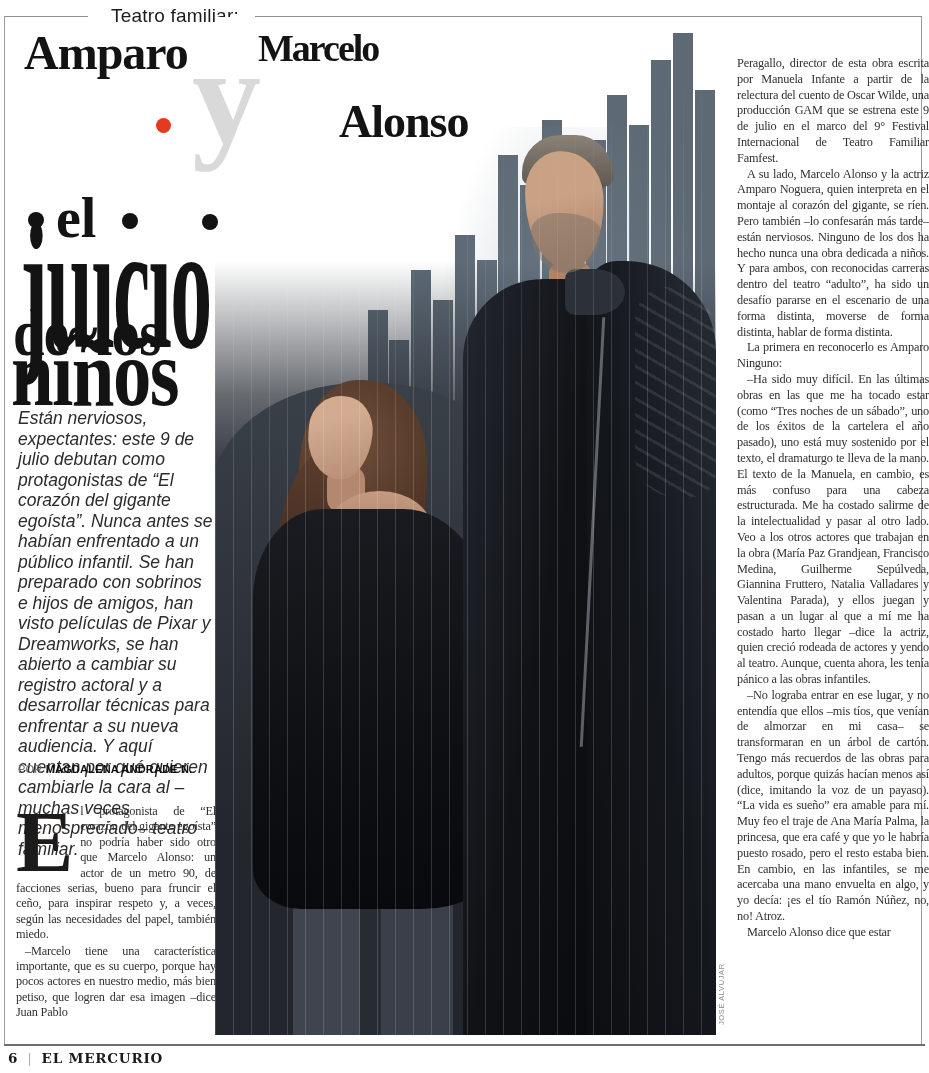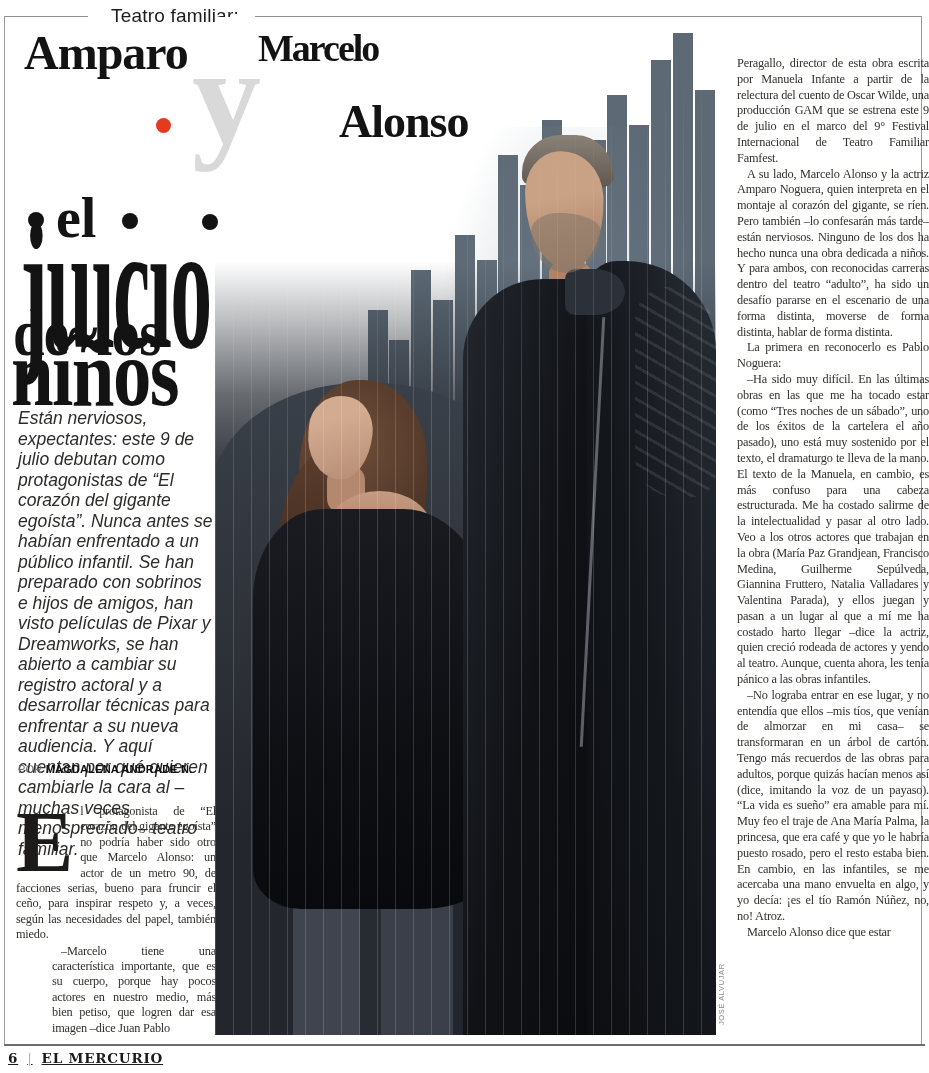--- a/index.html
+++ b/index.html
@@ -40,21 +40,21 @@
          font-size:17.5px;line-height:20.5px;color:#2e2c2b;}
   #byline{position:absolute;left:18px;top:763px;font-size:11px;letter-spacing:.2px;}
   #byline .pre{color:#6b6b6b;font-weight:400;}
   #byline .name{color:#111;font-weight:700;}
 
   
   #left-col{position:absolute;left:16px;top:804px;width:200px;height:232px;overflow:hidden;
             font-family:"Liberation Serif",serif;font-size:12.3px;line-height:15.4px;
             letter-spacing:-.2px;color:#33302d;text-align:justify;}
   #left-col p{margin:0;}
-  #left-col p + p{text-indent:9px;margin-top:1px;margin-left:36px;}
+  #left-col p + p{text-indent:9px;margin-top:1px;}
   .dropcap{float:left;font-family:"Liberation Serif",serif;font-weight:600;font-size:86px;
            line-height:.8;padding:4px 7px 0 0;color:#1d1b1a;}
 
   
   #photo{position:absolute;left:215px;top:17px;width:501px;height:1018px;overflow:hidden;background:#fff;z-index:1;}
   #bars{position:absolute;inset:0;z-index:1;}
   .bar{position:absolute;bottom:0;width:20px;background:#5d6a76;}
   #glow{position:absolute;left:220px;top:110px;width:270px;height:540px;z-index:2;
         background:radial-gradient(ellipse at 50% 45%,rgba(125,138,152,.4),rgba(125,138,152,0) 70%);}
   #dark-overlay{position:absolute;inset:0;z-index:2;
@@ -111,21 +111,21 @@
 
   
   #right-col{position:absolute;left:737px;top:56px;width:192px;height:986px;overflow:hidden;
      font-family:"Liberation Serif",serif;font-size:12.3px;line-height:15.8px;
      letter-spacing:-.2px;color:#33302d;text-align:justify;}
   #right-col p{margin:0;}
   #right-col p + p{text-indent:10px;font-family:Liberation Serif, serif;}
 
   
   #footer{position:absolute;left:8px;top:1050px;font-family:"DejaVu Serif",serif;
-     font-size:13.5px;font-weight:700;color:#1b1b1b;letter-spacing:.8px;text-decoration:underline;}
+     font-size:13.5px;font-weight:700;color:#1b1b1b;letter-spacing:.8px;}
   #footer .sep{color:#b0b0b0;font-weight:400;padding:0 9px;}
 </style>
 </head>
 <body>
 
 <div id="page">
 
   <div class="rule-h" style="left:4px;top:16px;width:84px;"></div>
   <div class="rule-h" style="left:255px;top:16px;width:667px;"></div>
   <div class="rule-v" style="left:4px;top:16px;height:1028px;"></div>
@@ -208,21 +208,21 @@
   <div id="left-col">
     <p><span class="dropcap">E</span><span>l protagonista de “El corazón del gigante egoísta” no podría haber sido otro que Marcelo Alonso: un actor de un metro 90, de facciones serias, bueno para fruncir el ceño, para inspirar respeto y, a veces, según las necesidades del papel, también miedo.</span></p>
     <p>–Marcelo tiene una característica importante, que es su cuerpo, porque hay pocos actores en nuestro medio, más bien petiso, que logren dar esa imagen –dice Juan Pablo</p>
   </div>
 
   <div id="credit">JOSÉ ALVUJAR</div>
 
   <div id="right-col">
       <p>Peragallo, director de esta obra escrita por Manuela Infante a partir de la relectura del cuento de Oscar Wilde, una producción GAM que se estrena este 9 de julio en el marco del 9° Festival Internacional de Teatro Familiar Famfest.</p>
       <p>A su lado, Marcelo Alonso y la actriz Amparo Noguera, quien interpreta en el montaje al corazón del gigante, se ríen. Pero también –lo confesarán más tarde– están nerviosos. Ninguno de los dos ha hecho nunca una obra dedicada a niños. Y para ambos, con reconocidas carreras dentro del teatro “adulto”, ha sido un desafío pararse en el escenario de una forma distinta, moverse de forma distinta, hablar de forma distinta.</p>
-      <p>La primera en reconocerlo es Pablo Noguera:</p>
+      <p>La primera en reconocerlo es Amparo Ninguno:</p>
       <p>–Ha sido muy difícil. En las últimas obras en las que me ha tocado estar (como “Tres noches de un sábado”, uno de los éxitos de la cartelera el año pasado), uno está muy sostenido por el texto, el dramaturgo te lleva de la mano. El texto de la Manuela, en cambio, es más confuso para una cabeza estructurada. Me ha costado salirme de la intelectualidad y pasar al otro lado. Veo a los otros actores que trabajan en la obra (María Paz Grandjean, Francisco Medina, Guilherme Sepúlveda, Giannina Fruttero, Natalia Valladares y Valentina Parada), y ellos juegan y pasan a un lugar al que a mí me ha costado harto llegar –dice la actriz, quien creció rodeada de actores y yendo al teatro. Aunque, cuenta ahora, les tenía pánico a las obras infantiles.</p>
       <p>–No lograba entrar en ese lugar, y no entendía que ellos –mis tíos, que venían de almorzar en mi casa– se transformaran en un árbol de cartón. Tengo más recuerdos de las obras para adultos, porque quizás hacían menos así (dice, imitando la voz de un payaso). “La vida es sueño” era amable para mí. Muy feo el traje de Ana María Palma, la princesa, que era café y que yo le habría puesto rosado, pero el resto estaba bien. En cambio, en las infantiles, se me acercaba una mano envuelta en algo, y yo decía: ¡es el tío Ramón Núñez, no, no! Atroz.</p>
       <p>Marcelo Alonso dice que estar</p>
     </div>
 
   <div id="footer">
     <span>6</span><span class="sep">|</span><span>EL MERCURIO</span>
   </div>
 
 </div>

